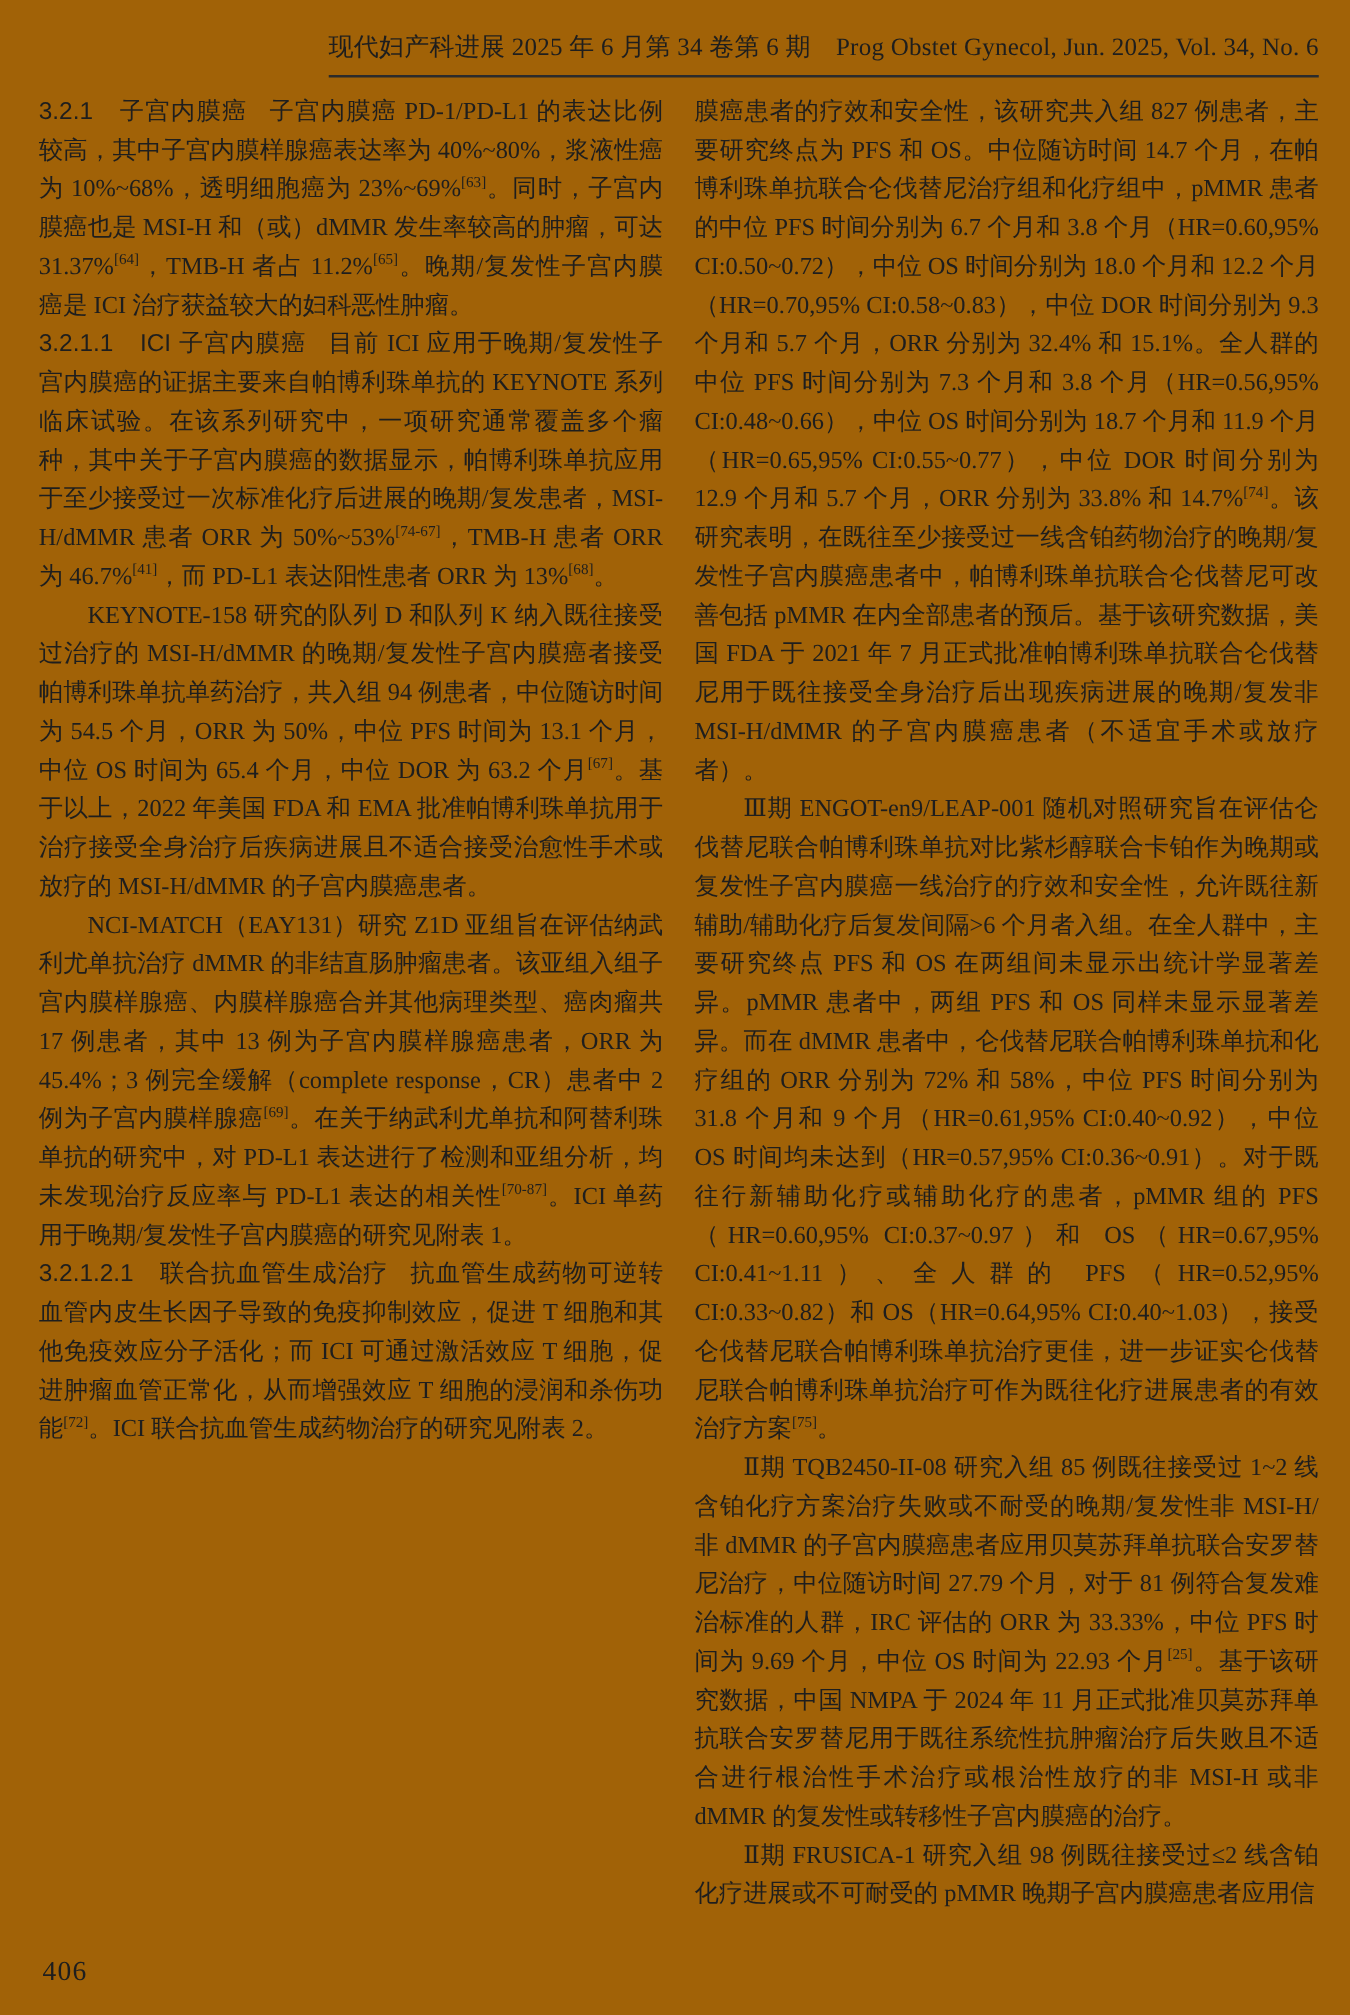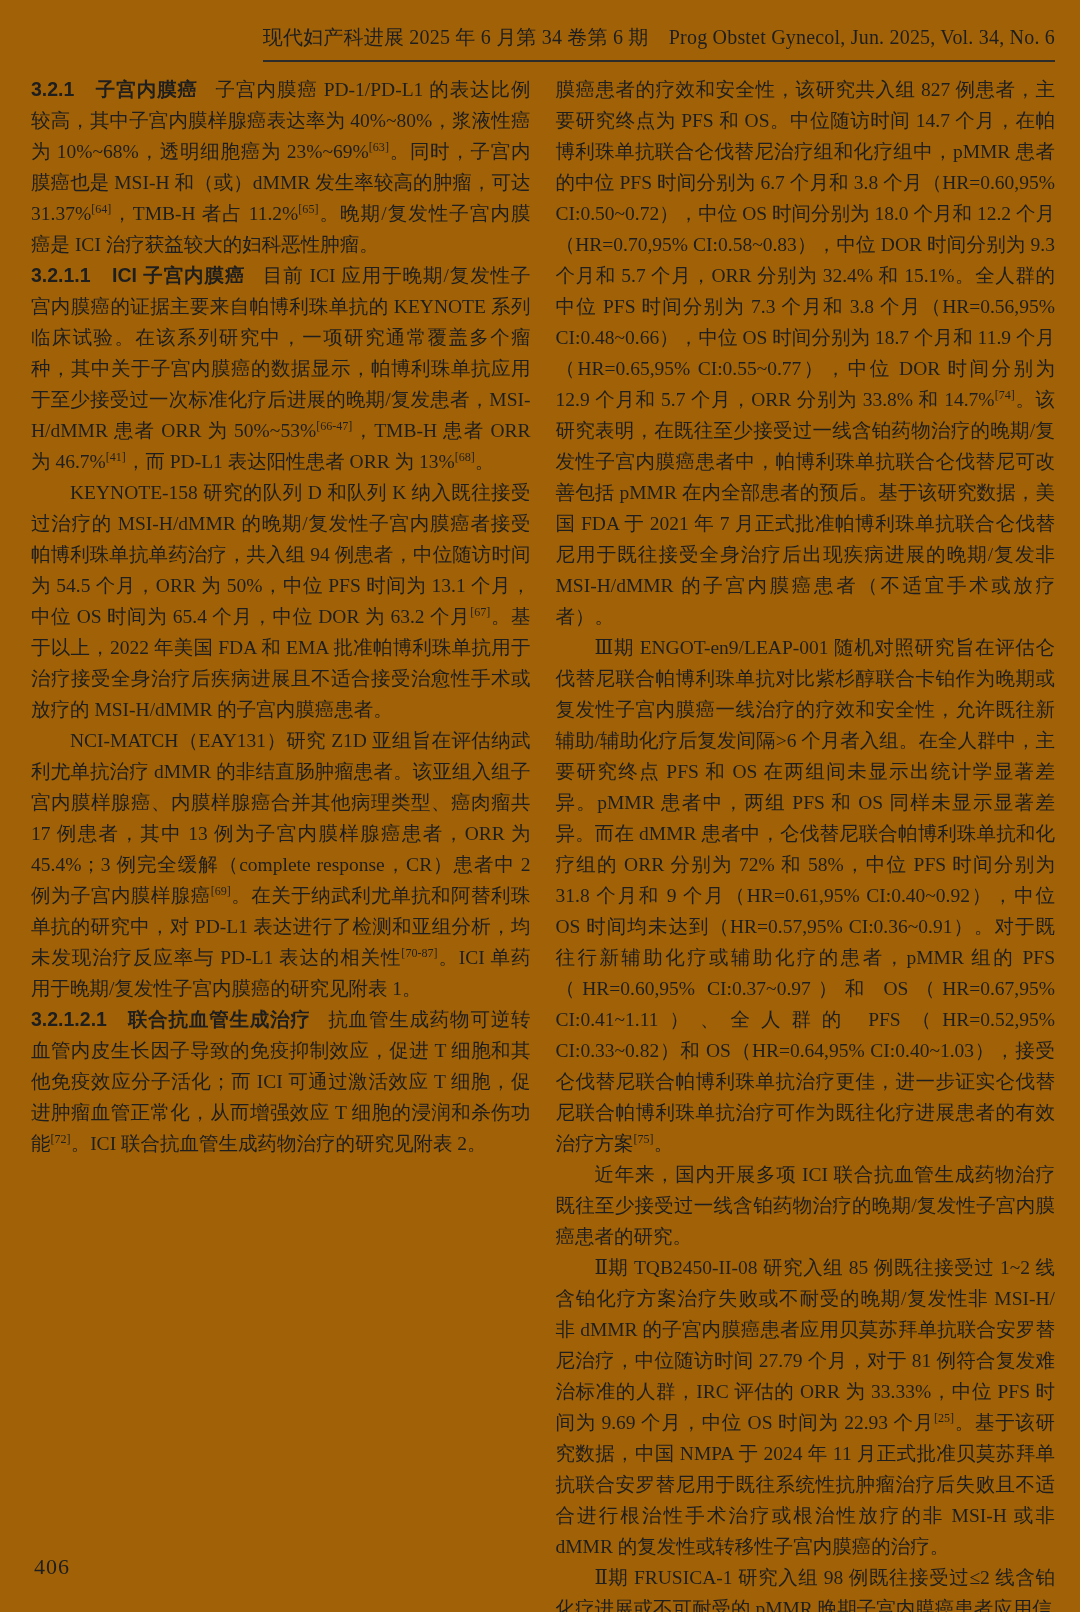--- a/index.html
+++ b/index.html
@@ -43,80 +43,77 @@
   }
   .col p {
     margin: 0;
     word-break: break-word;
   }
   .col p.indent {
     text-indent: 2em;
   }
   .p-label {
     font-family: "Liberation Sans", "DejaVu Sans", sans-serif;
-    font-weight: 700;
+    font-weight: 400;
     margin-right: 0.9em;
   }
   .p-label:empty {
     display: none;
     margin-right: 0;
   }
   sup {
     font-size: 0.62em;
     line-height: 0;
     vertical-align: super;
   }
   .page-number {
     position: absolute;
     left: 34px;
-    bottom: 32px;
+    bottom: 22px;
     font-size: 22px;
     letter-spacing: 1px;
   }
 </style>
 </head>
 <body>
 
 <div class="page">
 
   <header class="page-header">
     <div class="header-inner">现代妇产科进展 2025 年 6 月第 34 卷第 6 期　Prog Obstet Gynecol, Jun. 2025, Vol. 34, No. 6</div>
   </header>
 
   <main class="columns">
 
     <section class="col">
       <p>
         <span class="p-label">3.2.1　子宫内膜癌</span><span>子宫内膜癌 PD-1/PD-L1 的表达比例较高，其中子宫内膜样腺癌表达率为 40%~80%，浆液性癌为 10%~68%，透明细胞癌为 23%~69%<sup>[63]</sup>。同时，子宫内膜癌也是 MSI-H 和（或）dMMR 发生率较高的肿瘤，可达 31.37%<sup>[64]</sup>，TMB-H 者占 11.2%<sup>[65]</sup>。晚期/复发性子宫内膜癌是 ICI 治疗获益较大的妇科恶性肿瘤。</span>
       </p>
       <p>
-        <span class="p-label">3.2.1.1　ICI 子宫内膜癌</span><span>目前 ICI 应用于晚期/复发性子宫内膜癌的证据主要来自帕博利珠单抗的 KEYNOTE 系列临床试验。在该系列研究中，一项研究通常覆盖多个瘤种，其中关于子宫内膜癌的数据显示，帕博利珠单抗应用于至少接受过一次标准化疗后进展的晚期/复发患者，MSI-H/dMMR 患者 ORR 为 50%~53%<sup>[66-47]</sup>，TMB-H 患者 ORR 为 46.7%<sup>[41]</sup>，而 PD-L1 表达阳性患者 ORR 为 13%<sup>[68]</sup>。</span>
+        <span class="p-label">3.2.1.1　ICI 子宫内膜癌</span><span>目前 ICI 应用于晚期/复发性子宫内膜癌的证据主要来自帕博利珠单抗的 KEYNOTE 系列临床试验。在该系列研究中，一项研究通常覆盖多个瘤种，其中关于子宫内膜癌的数据显示，帕博利珠单抗应用于至少接受过一次标准化疗后进展的晚期/复发患者，MSI-H/dMMR 患者 ORR 为 50%~53%<sup>[74-67]</sup>，TMB-H 患者 ORR 为 46.7%<sup>[41]</sup>，而 PD-L1 表达阳性患者 ORR 为 13%<sup>[68]</sup>。</span>
       </p>
       <p class="indent">
         <span>KEYNOTE-158 研究的队列 D 和队列 K 纳入既往接受过治疗的 MSI-H/dMMR 的晚期/复发性子宫内膜癌者接受帕博利珠单抗单药治疗，共入组 94 例患者，中位随访时间为 54.5 个月，ORR 为 50%，中位 PFS 时间为 13.1 个月，中位 OS 时间为 65.4 个月，中位 DOR 为 63.2 个月<sup>[67]</sup>。基于以上，2022 年美国 FDA 和 EMA 批准帕博利珠单抗用于治疗接受全身治疗后疾病进展且不适合接受治愈性手术或放疗的 MSI-H/dMMR 的子宫内膜癌患者。</span>
       </p>
       <p class="indent">
         <span>NCI-MATCH（EAY131）研究 Z1D 亚组旨在评估纳武利尤单抗治疗 dMMR 的非结直肠肿瘤患者。该亚组入组子宫内膜样腺癌、内膜样腺癌合并其他病理类型、癌肉瘤共 17 例患者，其中 13 例为子宫内膜样腺癌患者，ORR 为 45.4%；3 例完全缓解（complete response，CR）患者中 2 例为子宫内膜样腺癌<sup>[69]</sup>。在关于纳武利尤单抗和阿替利珠单抗的研究中，对 PD-L1 表达进行了检测和亚组分析，均未发现治疗反应率与 PD-L1 表达的相关性<sup>[70-87]</sup>。ICI 单药用于晚期/复发性子宫内膜癌的研究见附表 1。</span>
       </p>
       <p>
         <span class="p-label">3.2.1.2.1　联合抗血管生成治疗</span><span>抗血管生成药物可逆转血管内皮生长因子导致的免疫抑制效应，促进 T 细胞和其他免疫效应分子活化；而 ICI 可通过激活效应 T 细胞，促进肿瘤血管正常化，从而增强效应 T 细胞的浸润和杀伤功能<sup>[72]</sup>。ICI 联合抗血管生成药物治疗的研究见附表 2。</span>
       </p>
     </section>
 
     <section class="col">
       <p>
         <span>膜癌患者的疗效和安全性，该研究共入组 827 例患者，主要研究终点为 PFS 和 OS。中位随访时间 14.7 个月，在帕博利珠单抗联合仑伐替尼治疗组和化疗组中，pMMR 患者的中位 PFS 时间分别为 6.7 个月和 3.8 个月（HR=0.60,95% CI:0.50~0.72），中位 OS 时间分别为 18.0 个月和 12.2 个月（HR=0.70,95% CI:0.58~0.83），中位 DOR 时间分别为 9.3 个月和 5.7 个月，ORR 分别为 32.4% 和 15.1%。全人群的中位 PFS 时间分别为 7.3 个月和 3.8 个月（HR=0.56,95% CI:0.48~0.66），中位 OS 时间分别为 18.7 个月和 11.9 个月（HR=0.65,95% CI:0.55~0.77），中位 DOR 时间分别为 12.9 个月和 5.7 个月，ORR 分别为 33.8% 和 14.7%<sup>[74]</sup>。该研究表明，在既往至少接受过一线含铂药物治疗的晚期/复发性子宫内膜癌患者中，帕博利珠单抗联合仑伐替尼可改善包括 pMMR 在内全部患者的预后。基于该研究数据，美国 FDA 于 2021 年 7 月正式批准帕博利珠单抗联合仑伐替尼用于既往接受全身治疗后出现疾病进展的晚期/复发非 MSI-H/dMMR 的子宫内膜癌患者（不适宜手术或放疗者）。</span>
       </p>
       <p class="indent">
         <span>Ⅲ期 ENGOT-en9/LEAP-001 随机对照研究旨在评估仑伐替尼联合帕博利珠单抗对比紫杉醇联合卡铂作为晚期或复发性子宫内膜癌一线治疗的疗效和安全性，允许既往新辅助/辅助化疗后复发间隔&gt;6 个月者入组。在全人群中，主要研究终点 PFS 和 OS 在两组间未显示出统计学显著差异。pMMR 患者中，两组 PFS 和 OS 同样未显示显著差异。而在 dMMR 患者中，仑伐替尼联合帕博利珠单抗和化疗组的 ORR 分别为 72% 和 58%，中位 PFS 时间分别为 31.8 个月和 9 个月（HR=0.61,95% CI:0.40~0.92），中位 OS 时间均未达到（HR=0.57,95% CI:0.36~0.91）。对于既往行新辅助化疗或辅助化疗的患者，pMMR 组的 PFS（HR=0.60,95% CI:0.37~0.97）和 OS（HR=0.67,95% CI:0.41~1.11）、全人群的 PFS（HR=0.52,95% CI:0.33~0.82）和 OS（HR=0.64,95% CI:0.40~1.03），接受仑伐替尼联合帕博利珠单抗治疗更佳，进一步证实仑伐替尼联合帕博利珠单抗治疗可作为既往化疗进展患者的有效治疗方案<sup>[75]</sup>。</span>
       </p>
       <p class="indent">
-        <span>近年来，国内开展多项 ICI 联合抗血管生成药物治疗既往至少接受过一线含铂药物治疗的晚期/复发性子宫内膜癌患者的研究。</span>
-      </p>
-      <p class="indent">
         <span>Ⅱ期 TQB2450-II-08 研究入组 85 例既往接受过 1~2 线含铂化疗方案治疗失败或不耐受的晚期/复发性非 MSI-H/非 dMMR 的子宫内膜癌患者应用贝莫苏拜单抗联合安罗替尼治疗，中位随访时间 27.79 个月，对于 81 例符合复发难治标准的人群，IRC 评估的 ORR 为 33.33%，中位 PFS 时间为 9.69 个月，中位 OS 时间为 22.93 个月<sup>[25]</sup>。基于该研究数据，中国 NMPA 于 2024 年 11 月正式批准贝莫苏拜单抗联合安罗替尼用于既往系统性抗肿瘤治疗后失败且不适合进行根治性手术治疗或根治性放疗的非 MSI-H 或非 dMMR 的复发性或转移性子宫内膜癌的治疗。</span>
       </p>
       <p class="indent">
         <span>Ⅱ期 FRUSICA-1 研究入组 98 例既往接受过≤2 线含铂化疗进展或不可耐受的 pMMR 晚期子宫内膜癌患者应用信</span>
       </p>
     </section>
 
   </main>
 
   <footer>

